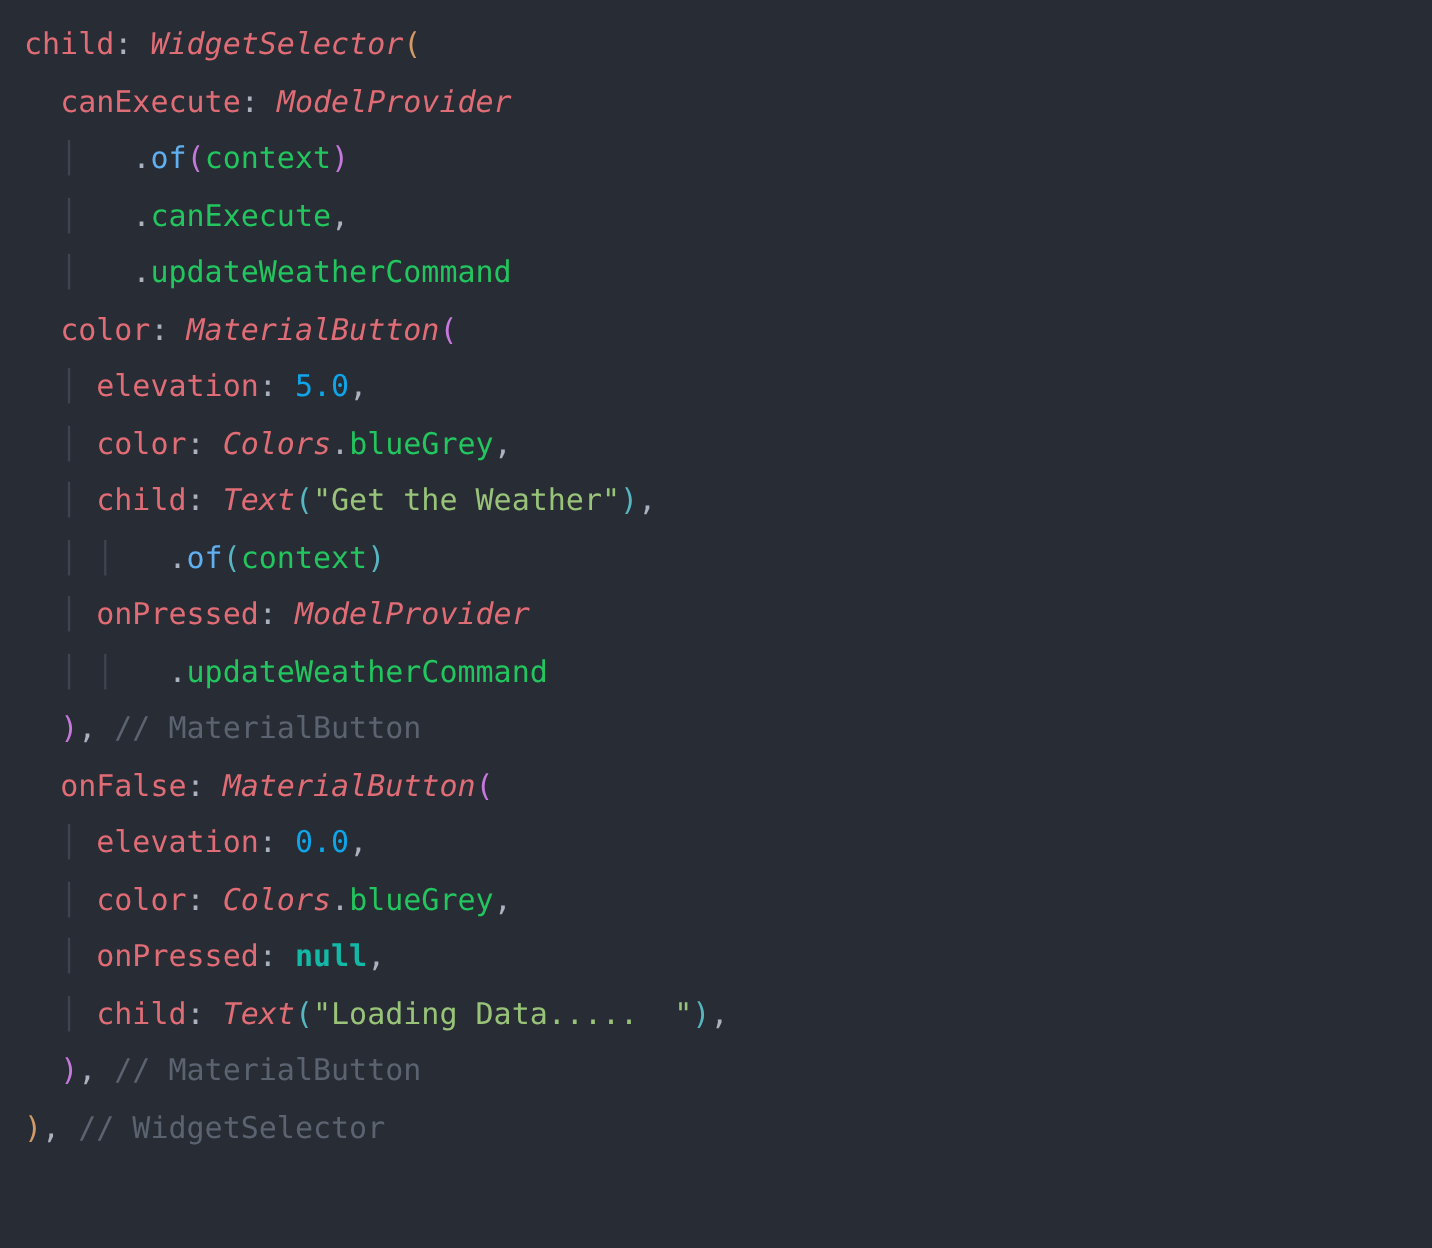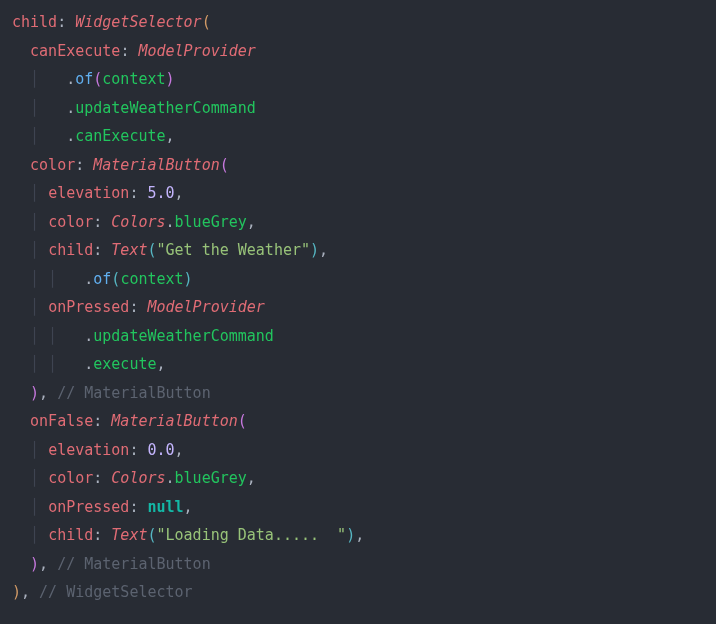--- a/index.html
+++ b/index.html
@@ -23,43 +23,42 @@
       white-space: pre;
     }
     .prop { color: #e06c75; font-style: normal; }
     .type { color: #e06c75; }
     .punct { color: #abb2bf; font-style: normal; }
     .method { color: #61afef; font-style: normal; }
     .ident { color: #22c55e; font-style: normal; }
     .paren-yellow { color: #d19a66; font-style: normal; }
     .paren-pink { color: #c678dd; font-style: normal; }
     .paren-blue { color: #56b6c2; font-style: normal; }
-    .num { color: #c4b5fd; font-style: normal; }
+    .num { color: #0ea5e9; font-style: normal; }
     .str { color: #98c379; font-style: normal; }
     .kw { color: #14b8a6; font-style: normal; font-weight: bold; }
     .comment { color: #5c6370; font-style: normal; }
     .guide { color: #3e4451; font-style: normal; }
   </style>
 </head>
 <body>
 
 <div>
 <div class="line"><span class="prop">child</span><span class="punct">: </span><span class="type">WidgetSelector</span><span class="paren-yellow">(</span></div>
 <div class="line"><span class="guide">  </span><span class="prop">canExecute</span><span class="punct">: </span><span class="type">ModelProvider</span></div>
 <div class="line"><span class="guide">  │   </span><span class="punct">.</span><span class="method">of</span><span class="paren-pink">(</span><span class="ident">context</span><span class="paren-pink">)</span></div>
+<div class="line"><span class="guide">  │   </span><span class="punct">.</span><span class="ident">canExecute</span><span class="punct">,</span></div>
 <div class="line"><span class="guide">  │   </span><span class="punct">.</span><span class="ident">updateWeatherCommand</span></div>
-<div class="line"><span class="guide">  │   </span><span class="punct">.</span><span class="ident">canExecute</span><span class="punct">,</span></div>
 <div class="line"><span class="guide">  </span><span class="prop">color</span><span class="punct">: </span><span class="type">MaterialButton</span><span class="paren-pink">(</span></div>
 <div class="line"><span class="guide">  │ </span><span class="prop">elevation</span><span class="punct">: </span><span class="num">5.0</span><span class="punct">,</span></div>
 <div class="line"><span class="guide">  │ </span><span class="prop">color</span><span class="punct">: </span><span class="type">Colors</span><span class="punct">.</span><span class="ident">blueGrey</span><span class="punct">,</span></div>
 <div class="line"><span class="guide">  │ </span><span class="prop">child</span><span class="punct">: </span><span class="type">Text</span><span class="paren-blue">(</span><span class="str">"Get the Weather"</span><span class="paren-blue">)</span><span class="punct">,</span></div>
 <div class="line"><span class="guide">  │ │   </span><span class="punct">.</span><span class="method">of</span><span class="paren-blue">(</span><span class="ident">context</span><span class="paren-blue">)</span></div>
 <div class="line"><span class="guide">  │ </span><span class="prop">onPressed</span><span class="punct">: </span><span class="type">ModelProvider</span></div>
 <div class="line"><span class="guide">  │ │   </span><span class="punct">.</span><span class="ident">updateWeatherCommand</span></div>
-<div class="line"><span class="guide">  │ │   </span><span class="punct">.</span><span class="ident">execute</span><span class="punct">,</span></div>
 <div class="line"><span class="guide">  </span><span class="paren-pink">)</span><span class="punct">, </span><span class="comment">// MaterialButton</span></div>
 <div class="line"><span class="guide">  </span><span class="prop">onFalse</span><span class="punct">: </span><span class="type">MaterialButton</span><span class="paren-pink">(</span></div>
 <div class="line"><span class="guide">  │ </span><span class="prop">elevation</span><span class="punct">: </span><span class="num">0.0</span><span class="punct">,</span></div>
 <div class="line"><span class="guide">  │ </span><span class="prop">color</span><span class="punct">: </span><span class="type">Colors</span><span class="punct">.</span><span class="ident">blueGrey</span><span class="punct">,</span></div>
 <div class="line"><span class="guide">  │ </span><span class="prop">onPressed</span><span class="punct">: </span><span class="kw">null</span><span class="punct">,</span></div>
 <div class="line"><span class="guide">  │ </span><span class="prop">child</span><span class="punct">: </span><span class="type">Text</span><span class="paren-blue">(</span><span class="str">"Loading Data.....  "</span><span class="paren-blue">)</span><span class="punct">,</span></div>
 <div class="line"><span class="guide">  </span><span class="paren-pink">)</span><span class="punct">, </span><span class="comment">// MaterialButton</span></div>
 <div class="line"><span class="paren-yellow">)</span><span class="punct">, </span><span class="comment">// WidgetSelector</span></div>
 </div>
 

